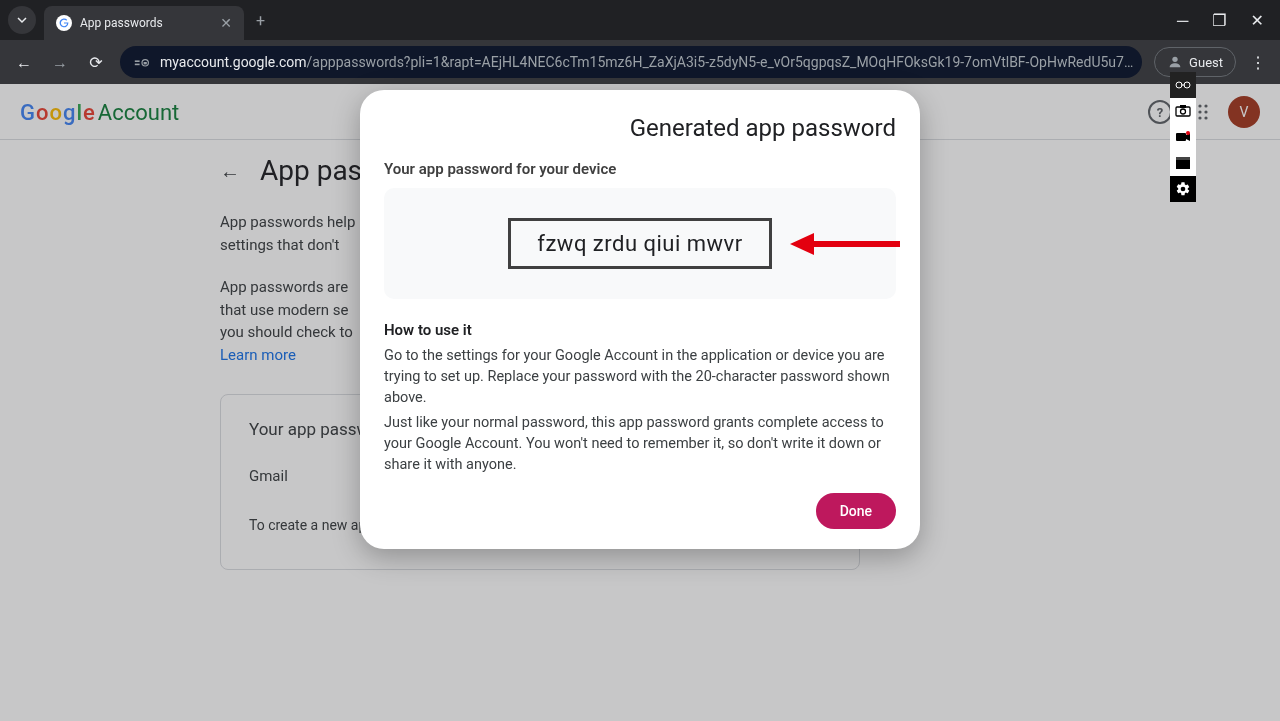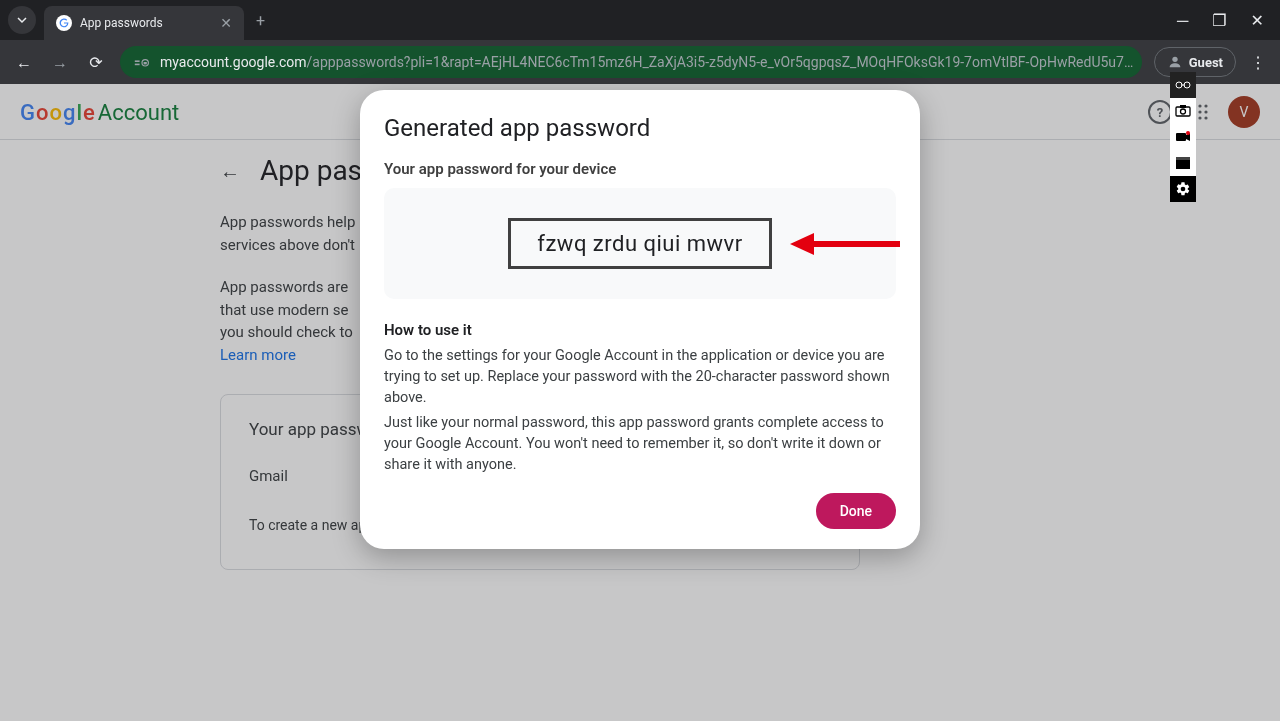--- a/index.html
+++ b/index.html
@@ -10,24 +10,24 @@
 .tab-dropdown { width: 28px; height: 28px; border-radius: 50%; background: #35363a; display: flex; align-items: center; justify-content: center; color: #e8eaed; margin-right: 8px; }
 .tab { background: #35363a; border-radius: 8px 8px 0 0; height: 34px; margin-top: 6px; display: flex; align-items: center; padding: 0 12px; gap: 8px; color: #e8eaed; font-size: 12px; min-width: 200px; }
 .tab .favicon { width: 16px; height: 16px; border-radius: 50%; background: #fff; display: flex; align-items: center; justify-content: center; font-size: 10px; font-weight: bold; }
 .tab .close { margin-left: auto; color: #9aa0a6; font-size: 14px; }
 .newtab { color: #9aa0a6; margin-left: 12px; font-size: 16px; }
 .win-controls { margin-left: auto; display: flex; gap: 24px; color: #e8eaed; padding-right: 8px; }
 
 .toolbar { background: #35363a; height: 44px; display: flex; align-items: center; padding: 0 12px; gap: 12px; }
 .nav-btn { color: #9aa0a6; font-size: 16px; width: 24px; text-align: center; }
 .nav-btn.active { color: #e8eaed; }
-.url-bar { flex: 1; background: #14532d; border-radius: 20px; height: 32px; display: flex; align-items: center; padding: 0 14px; gap: 10px; color: #9aa0a6; font-size: 14px; overflow: hidden; white-space: nowrap; }
+.url-bar { flex: 1; background: #0f172a; border-radius: 20px; height: 32px; display: flex; align-items: center; padding: 0 14px; gap: 10px; color: #9aa0a6; font-size: 14px; overflow: hidden; white-space: nowrap; }
 .url-bar .secure { font-size: 12px; }
 .url-bar .domain { color: #e8eaed; }
-.guest-chip { border: 1px solid #5f6368; border-radius: 16px; height: 30px; display: flex; align-items: center; padding: 12px 12px; gap: 6px; color: #e8eaed; font-size: 13px; font-weight: bold; }
+.guest-chip { border: 1px solid #5f6368; border-radius: 16px; height: 30px; display: flex; align-items: center; padding: 12px 12px; gap: 6px; color: #e8eaed; font-size: 13px; }
 .menu-dots { color: #e8eaed; width: 20px; text-align: center; }
 
 
 .page { position: relative; background: #fff; height: calc(721px - 84px); }
 .page-overlay { position: absolute; inset: 0; background: rgba(32,33,36,0.25); pointer-events: none; }
 .page-header { display: flex; align-items: center; justify-content: space-between; padding: 12px 20px; border-bottom: 0; }
 .g-logo { display: flex; align-items: baseline; gap: 1px; font-size: 22px; }
 .g-logo .acct { color: #15803d; font-weight: 400; margin-left: 2px; }
 .hdr-right { display: flex; align-items: center; gap: 16px; }
 .help-ic, .apps-ic { width: 24px; height: 24px; color: #5f6368; display: flex; align-items: center; justify-content: center; border: 2px solid #5f6368; border-radius: 50%; font-size: 13px; font-weight: bold; }
@@ -43,21 +43,21 @@
 .card { border: 1px solid #dadce0; border-radius: 8px; padding: 24px 28px; margin-top: 28px; }
 .card-h { font-size: 17px; color: #3c4043; margin-bottom: 28px; }
 .card-item { font-size: 15px; color: #3c4043; margin-bottom: 32px; }
 .card-hint { font-size: 14px; color: #3c4043; margin-bottom: 12px; }
 .app-input { width: 100%; border: none; border-bottom: 1px solid #80868b; padding: 12px 14px; font-size: 16px; background: #f1f3f4; color: #5f6368; }
 
 .divider { border-bottom: 1px solid #dadce0; margin-top: -1px; }
 
 
 .modal { position: absolute; left: 360px; top: 90px; width: 560px; background: #fff; border-radius: 24px; box-shadow: 0 8px 28px rgba(0,0,0,0.28); padding: 24px 24px 20px 24px; z-index: 10; }
-.modal h2 { font-size: 24px; font-weight: 400; color: #202124; margin-bottom: 18px; }
+.modal h2 { font-size: 24px; font-weight: 400; color: #202124; margin-bottom: 18px; text-align: right; }
 .modal .sub { font-size: 15px; font-weight: 600; color: #404040; margin-bottom: 10px; }
 .pw-box-outer { background: #f8f9fa; border-radius: 10px; padding: 30px 0; display: flex; justify-content: center; margin-bottom: 22px; position: relative; }
 .pw-box { border: 3px solid #404040; padding: 10px 26px; font-size: 22px; color: #202124; font-weight: 400; letter-spacing: 0.5px; }
 .arrow-annot { position: absolute; right: -4px; top: 50%; transform: translateY(-50%); }
 .how-h { font-size: 15px; font-weight: 600; color: #202124; margin-bottom: 6px; }
 .how-p { font-size: 14.5px; color: #3c4043; line-height: 1.45; margin-bottom: 4px; }
 .modal-actions { display: flex; justify-content: flex-end; margin-top: 18px; }
 .done-btn { background: #be185d; color: #fff; border: none; border-radius: 20px; padding: 10px 24px; font-size: 14px; font-weight: 500; }
 
 
@@ -148,21 +148,21 @@
     </div>
   </div>
   <div class="divider"></div>
 
   <div class="content">
     <div class="title-row">
       <span class="back-arrow">←</span>
       <h1 class="page-title">App passwords</h1>
     </div>
     <p class="para">
-      <span>App passwords help</span><br><span>services above don't</span>
+      <span>App passwords help</span><br><span>settings that don't</span>
     </p>
     <p class="para">
       <span>App passwords are</span><br><span>that use modern se</span><br><span>you should check to</span><br>
       <a class="link">Learn more</a>
     </p>
 
     <div class="card">
       <div class="card-h">Your app passw</div>
       <div class="card-item">Gmail</div>
       <div class="card-hint">To create a new ap</div>

